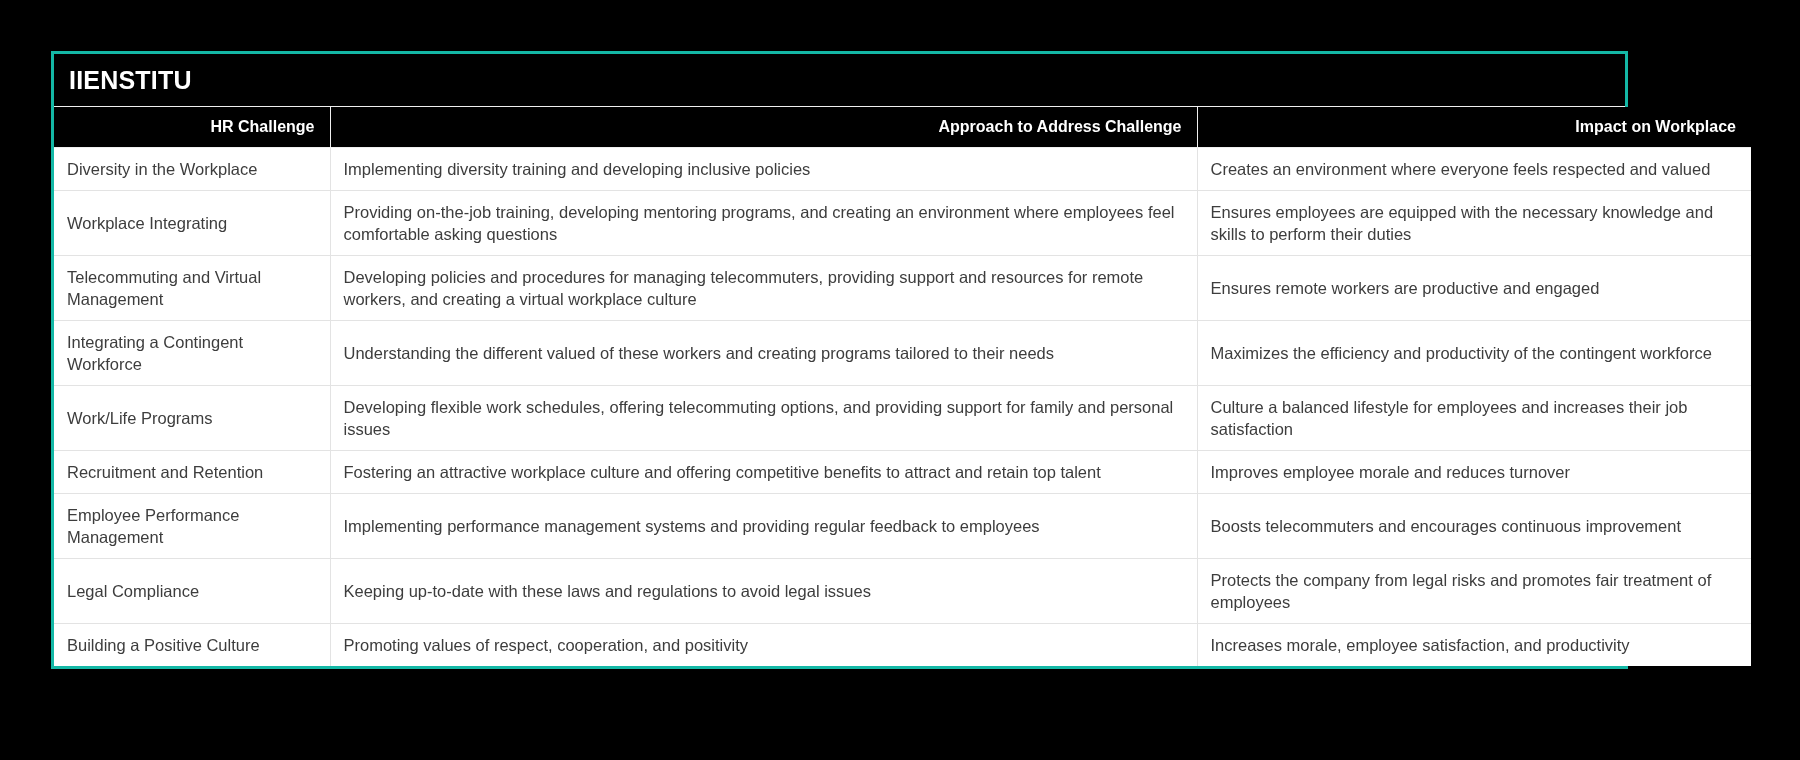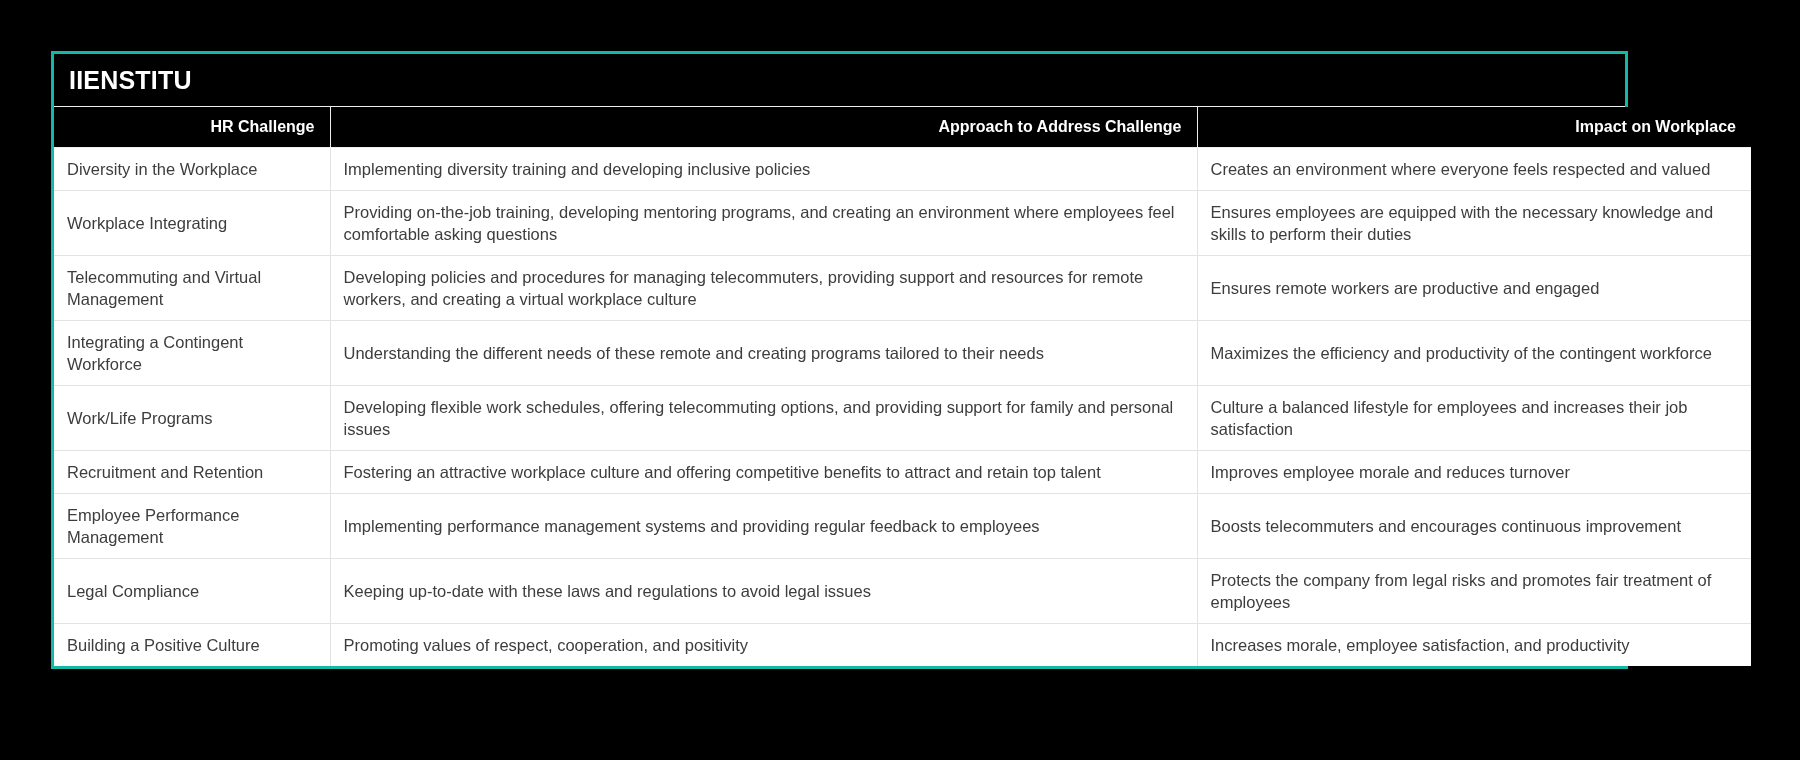--- a/index.html
+++ b/index.html
@@ -90,21 +90,21 @@
         <td>Providing on-the-job training, developing mentoring programs, and creating an environment where employees feel comfortable asking questions</td>
         <td>Ensures employees are equipped with the necessary knowledge and skills to perform their duties</td>
       </tr>
       <tr>
         <td>Telecommuting and Virtual Management</td>
         <td>Developing policies and procedures for managing telecommuters, providing support and resources for remote workers, and creating a virtual workplace culture</td>
         <td>Ensures remote workers are productive and engaged</td>
       </tr>
       <tr>
         <td>Integrating a Contingent Workforce</td>
-        <td>Understanding the different needs of these remote and creating programs tailored to their needs</td>
+        <td>Understanding the different valued of these workers and creating programs tailored to their needs</td>
         <td>Maximizes the efficiency and productivity of the contingent workforce</td>
       </tr>
       <tr>
         <td>Work/Life Programs</td>
         <td>Developing flexible work schedules, offering telecommuting options, and providing support for family and personal issues</td>
         <td>Culture a balanced lifestyle for employees and increases their job satisfaction</td>
       </tr>
       <tr>
         <td>Recruitment and Retention</td>
         <td>Fostering an attractive workplace culture and offering competitive benefits to attract and retain top talent</td>

